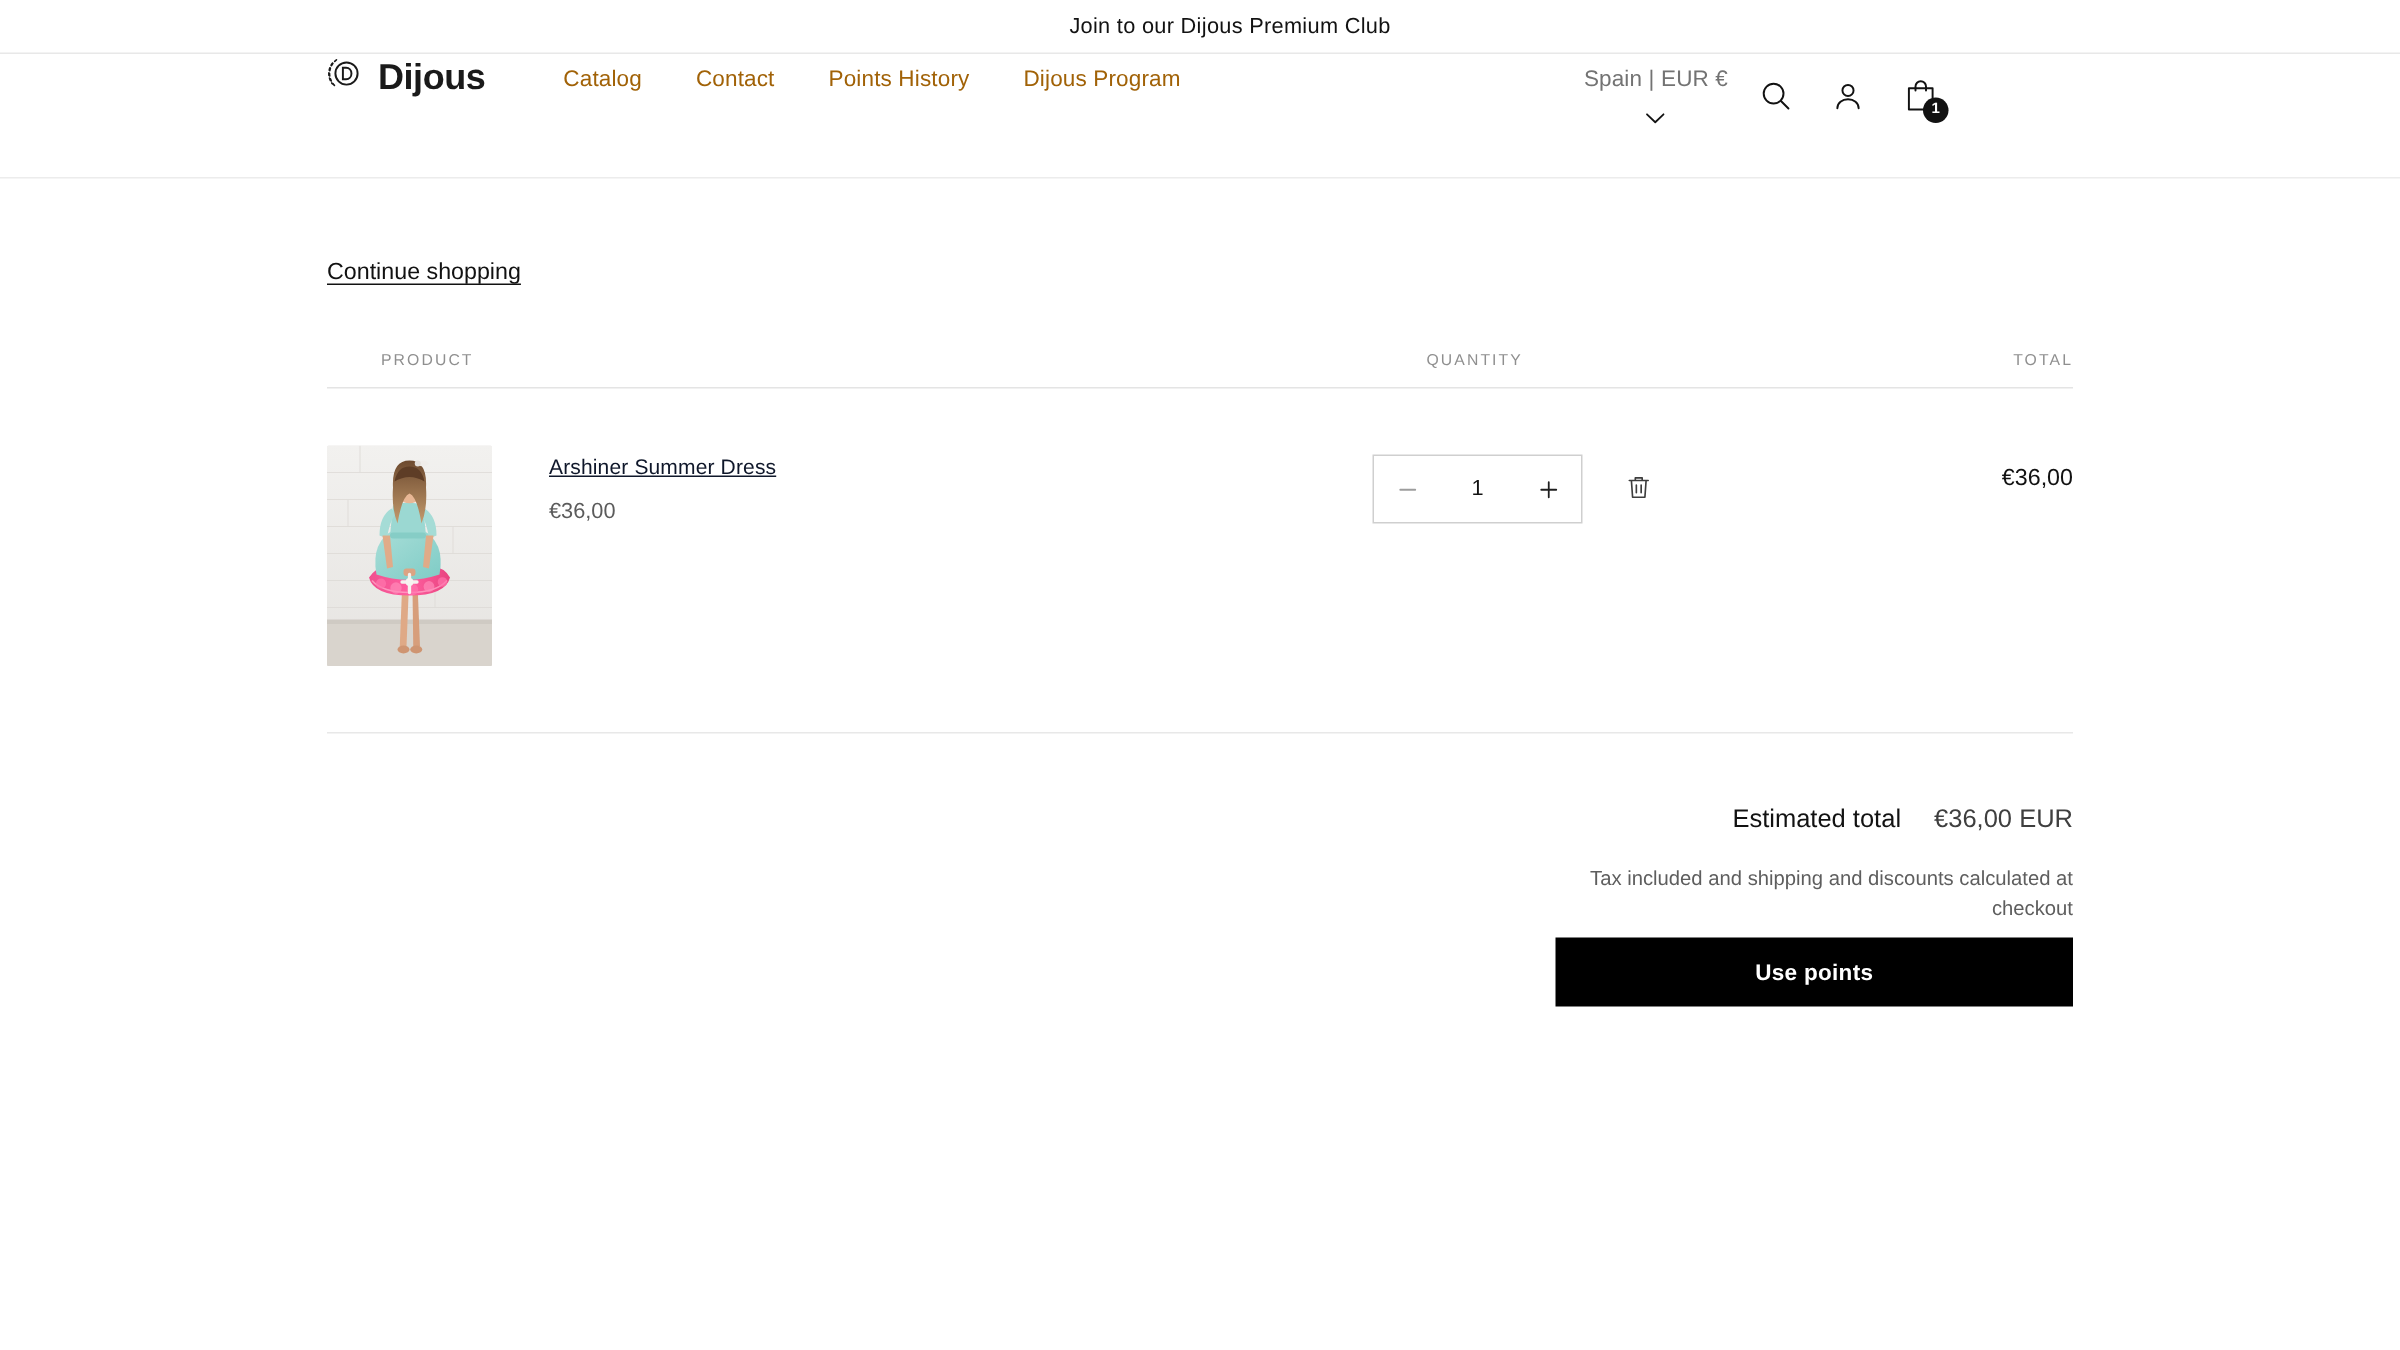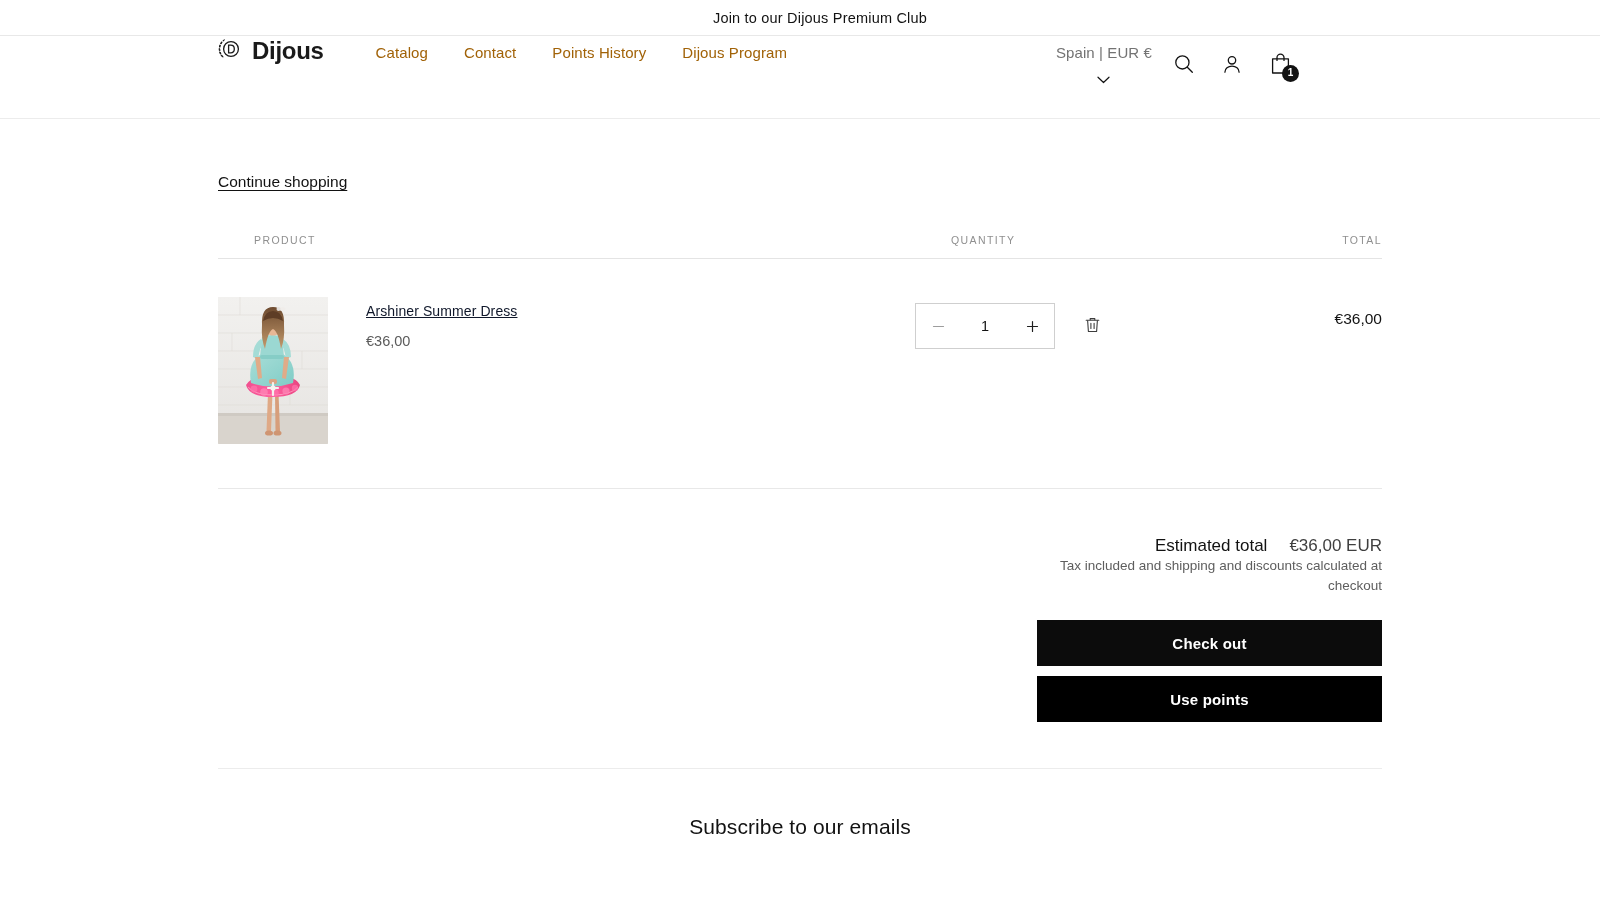--- a/index.html
+++ b/index.html
@@ -289,20 +289,21 @@
     color: #121212;
   }
   .estimated-value {
     font-size: 17px;
     color: #3f3f3f;
   }
   .tax-note {
     font-size: 13.5px;
     line-height: 1.45;
     color: #5e5e5e;
+    margin-top: 20px;
   }
 
   .btn {
     display: block;
     width: 345px;
     height: 46px;
     margin-top: 25px;
     background: #0c0c0c;
     color: #ffffff;
     border: none;
@@ -535,22 +536,18 @@
   <div class="cart-footer">
     <div class="totals-block">
 
       <div class="estimated-row">
         <span class="estimated-label">Estimated total</span>
         <span class="estimated-value">€36,00 EUR</span>
       </div>
 
       <div class="tax-note">Tax included and shipping and discounts calculated at checkout</div>
 
-      <button class="btn">Check out</button>
       <button class="btn secondary">Use points</button>
     </div>
   </div>
 
-  <div class="site-footer">
-    <h2 class="footer-heading">Subscribe to our emails</h2>
-  </div>
 
 </main>
 
 </body></html>

